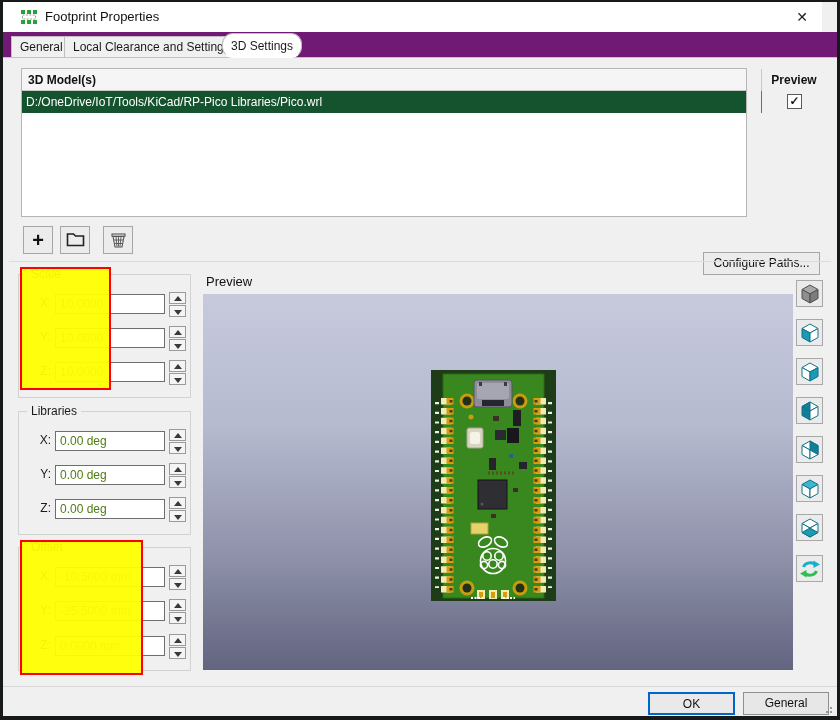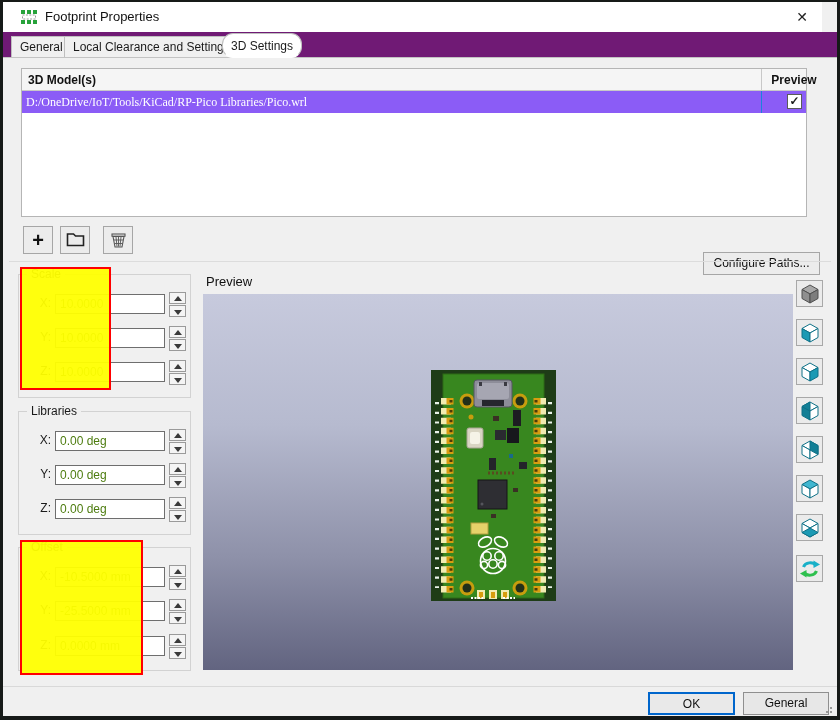--- a/index.html
+++ b/index.html
@@ -15,28 +15,28 @@
   .title-text { position:absolute; left:42px; top:7px; font-size:13px; color:#111; }
   .close-btn { position:absolute; right:0; top:0; width:40px; height:30px; text-align:center;
     line-height:30px; font-size:14px; color:#222; cursor:pointer; }
   
   .tabstrip { position:absolute; left:0; top:30px; right:0; height:26px; background:#701a75;
     border-bottom:1px solid #c3c3c3; }
   .tab { position:absolute; bottom:0; height:21px; background:#f0f0f0; border:1px solid #bfbfbf;
     border-bottom:none; font-size:12px; color:#1a1a1a; text-align:center; line-height:20px; padding:0 8px; }
   .tab.active { height:25px; background:#ffffff; line-height:24px; z-index:2; border-bottom:1px solid #fff; margin-bottom:-1px; }
   
-  .model-panel { position:absolute; left:18px; top:66px; width:786px; height:149px;
+  .model-panel { position:absolute; left:18px; top:66px; width:726px; height:149px;
     background:#ffffff; border:1px solid #b5b5b5;padding-left:36px; }
   .tbl-header { position:absolute; left:0; top:0; right:0; height:22px; background:#f5f5f5;
     border-bottom:1px solid #c8c8c8; font-weight:bold; font-size:12px; color:#111; }
   .col-model { position:absolute; left:6px; top:0; line-height:22px; }
   .col-preview { position:absolute; left:739px; top:0; width:65px; text-align:center; line-height:22px;
     border-left:1px solid #c8c8c8; }
-  .tbl-row { position:absolute; left:0; top:22px; right:0; height:22px; background:#8b5cf6; color:#fff; font-size:12px;font-family:Liberation Serif, serif; }
+  .tbl-row { position:absolute; left:0; top:22px; right:0; height:22px; background:#14532d; color:#fff; font-size:12px; }
   .cell-path { position:absolute; left:4px; top:0; line-height:22px; white-space:nowrap; }
   .cell-check { position:absolute; left:739px; top:0; width:65px; height:22px; border-left:1px solid #1a84db; }
   .checkbox { position:absolute; left:25px; top:3px; width:15px; height:15px; background:#fff;
     border:1px solid #5a5a5a; font-size:12px; font-weight:bold; color:#1a1a1a; text-align:center; line-height:13px; }
   
   .tool-btn { position:absolute; top:224px; width:30px; height:28px; background:#ececec;
     border:1px solid #a6a6a6; text-align:center; cursor:pointer; }
   .tool-btn svg { margin-top:5px; }
   .plus-glyph { font-size:20px; font-weight:bold; line-height:26px; color:#111; }
   .cfg-btn { position:absolute; left:700px; top:226px; width:117px; height:23px; background:#ececec;

